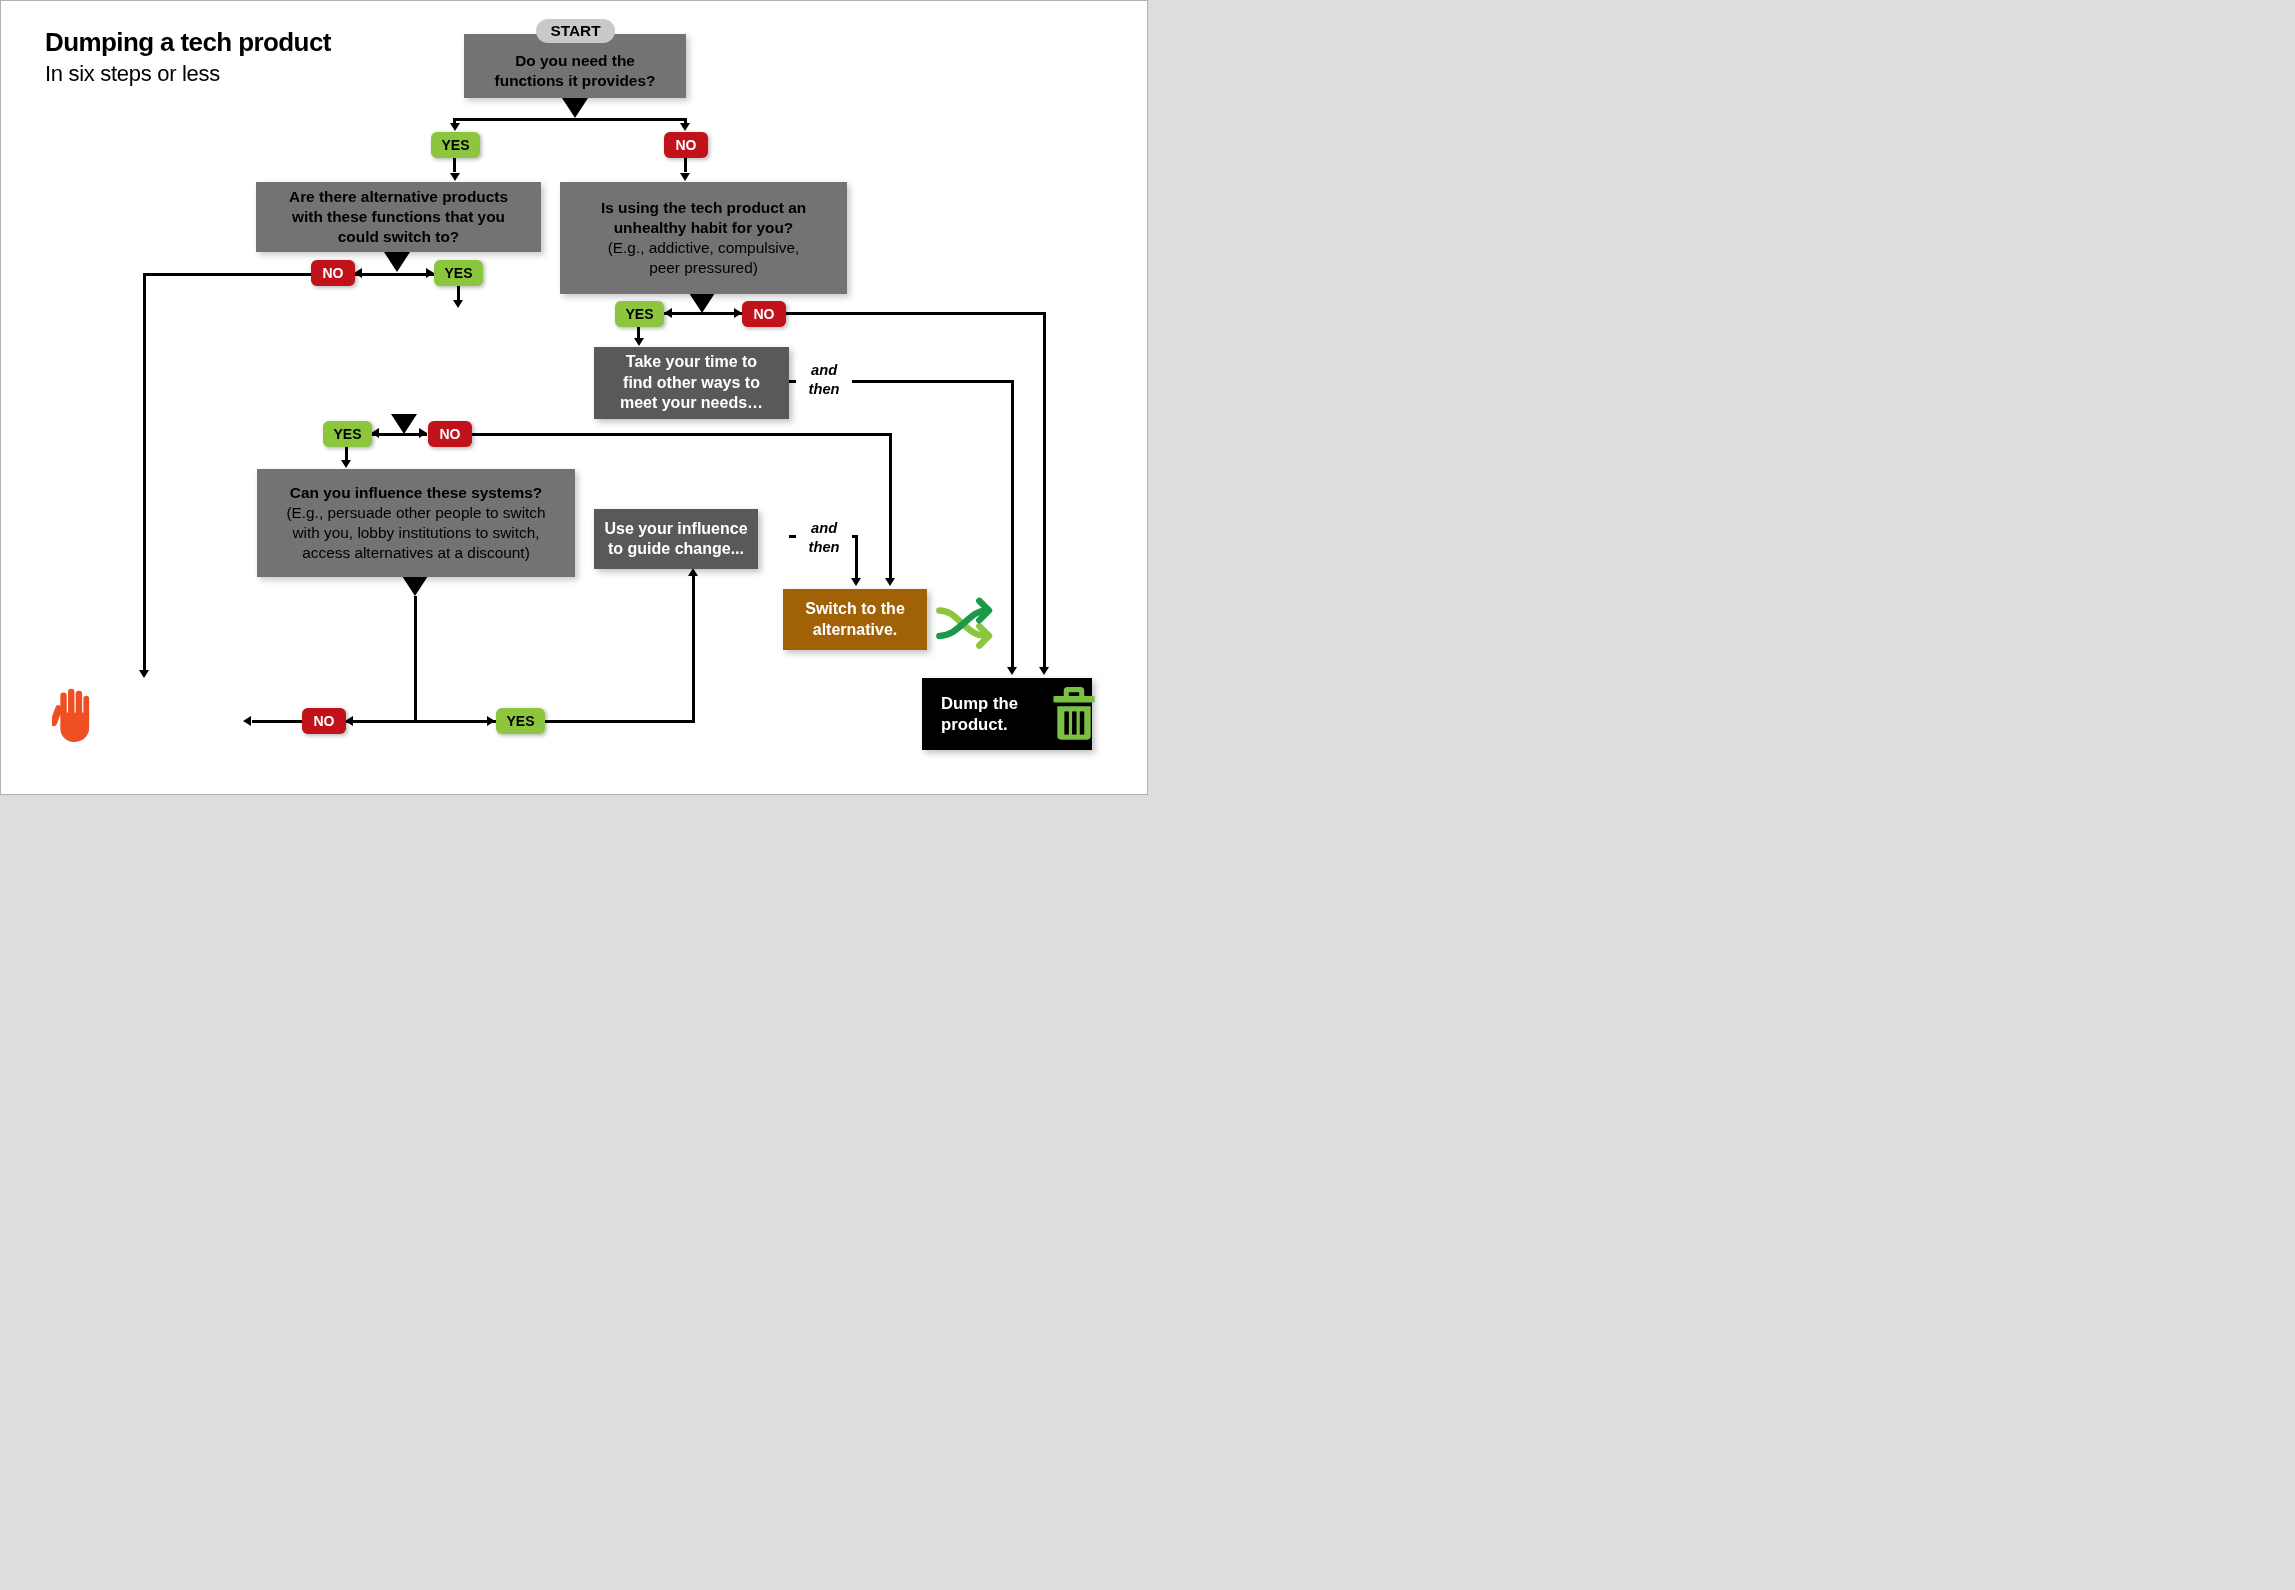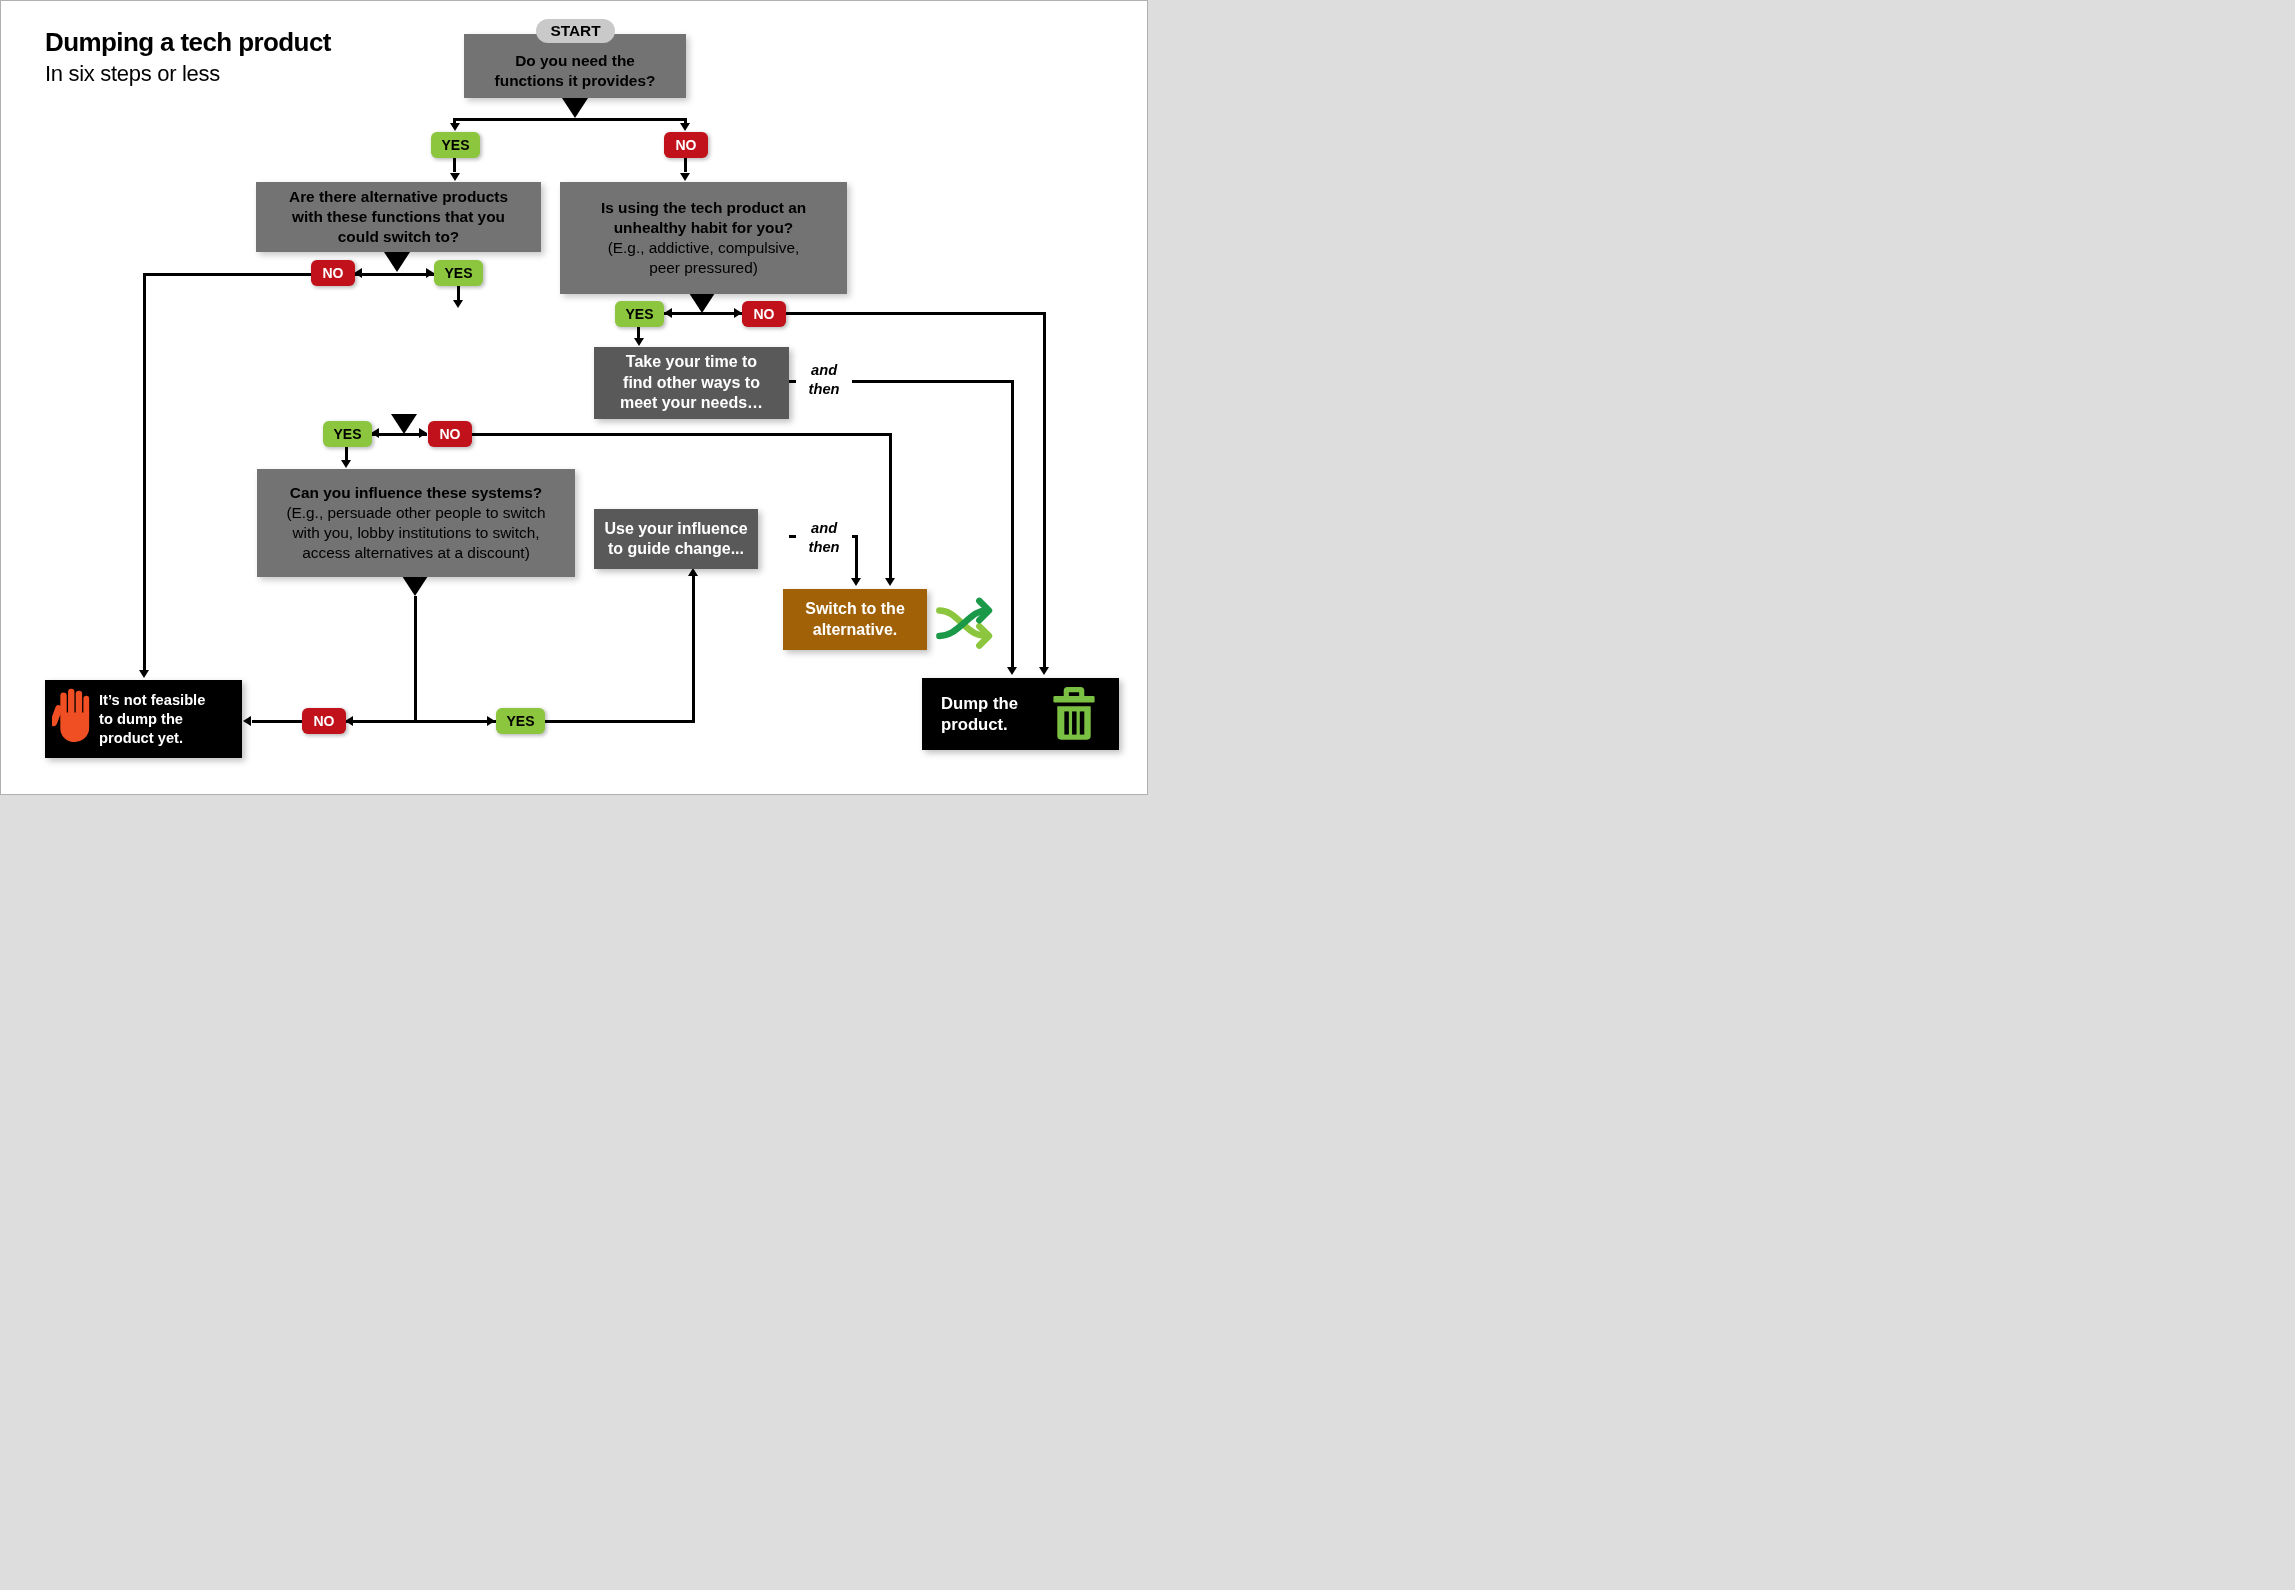--- a/index.html
+++ b/index.html
@@ -184,37 +184,32 @@
   </div>
 
   <div class="dbox darkgray" style="left:782px;top:588px;width:144px;height:61px;">
     <div class="ln">Switch to the</div>
     <div class="ln">alternative.</div>
   </div>
 
   <div class="badge no" style="left:301px;top:707px;">NO</div>
   <div class="badge yes" style="left:495px;top:707px;">YES</div>
 
-  <div class="dbox blackbox" style="left:44px;top:679px;width:197px;height:78px;align-items:flex-start;padding-left:54px;box-sizing:border-box;">
-    <div class="ln" style="font-size:14.7px;line-height:19px;">It’s not feasible</div>
-    <div class="ln" style="font-size:14.7px;line-height:19px;">to dump the</div>
-    <div class="ln" style="font-size:14.7px;line-height:19px;">product yet.</div>
-  </div>
   <svg class="icon" style="left:51px;top:687px;" width="41" height="63" viewBox="0 0 64 98">
     <g fill="#f04e23">
       <rect x="1" y="26" width="11" height="34" rx="5.5" transform="rotate(20 6.5 43)"></rect>
       <rect x="13" y="7" width="10" height="38" rx="5"></rect>
       <rect x="25" y="1" width="10" height="44" rx="5"></rect>
       <rect x="37" y="4" width="10" height="41" rx="5"></rect>
       <rect x="49" y="12" width="9" height="33" rx="4.5"></rect>
       <path d="M13 38 h45 v24 a22 22 0 0 1 -22 22 h-4 a21 21 0 0 1 -19 -21 z"></path>
     </g>
   </svg>
 
-  <div class="dbox blackbox" style="left:921px;top:677px;width:197px;height:72px;align-items:flex-start;padding-left:19px;box-sizing:border-box;">
+  <div class="dbox blackbox" style="left:921px;top:677px;width:170px;height:72px;align-items:flex-start;padding-left:19px;box-sizing:border-box;">
     <div class="ln" style="font-size:16.7px;line-height:21px;">Dump the</div>
     <div class="ln" style="font-size:16.7px;line-height:21px;">product.</div>
   </div>
   <svg class="icon" style="left:1051px;top:686px;" width="44" height="54" viewBox="0 0 68 84">
     <g fill="#7ac143">
       <path d="M24 0 h20 a6 6 0 0 1 6 6 v8 h-8 v-6 h-16 v6 h-8 v-8 a6 6 0 0 1 6 -6 z"></path>
       <rect x="2" y="14" width="64" height="10" rx="2"></rect>
       <path d="M8 30 h52 v46 a6 6 0 0 1 -6 6 h-40 a6 6 0 0 1 -6 -6 z"></path>
     </g>
     <g fill="#000">

